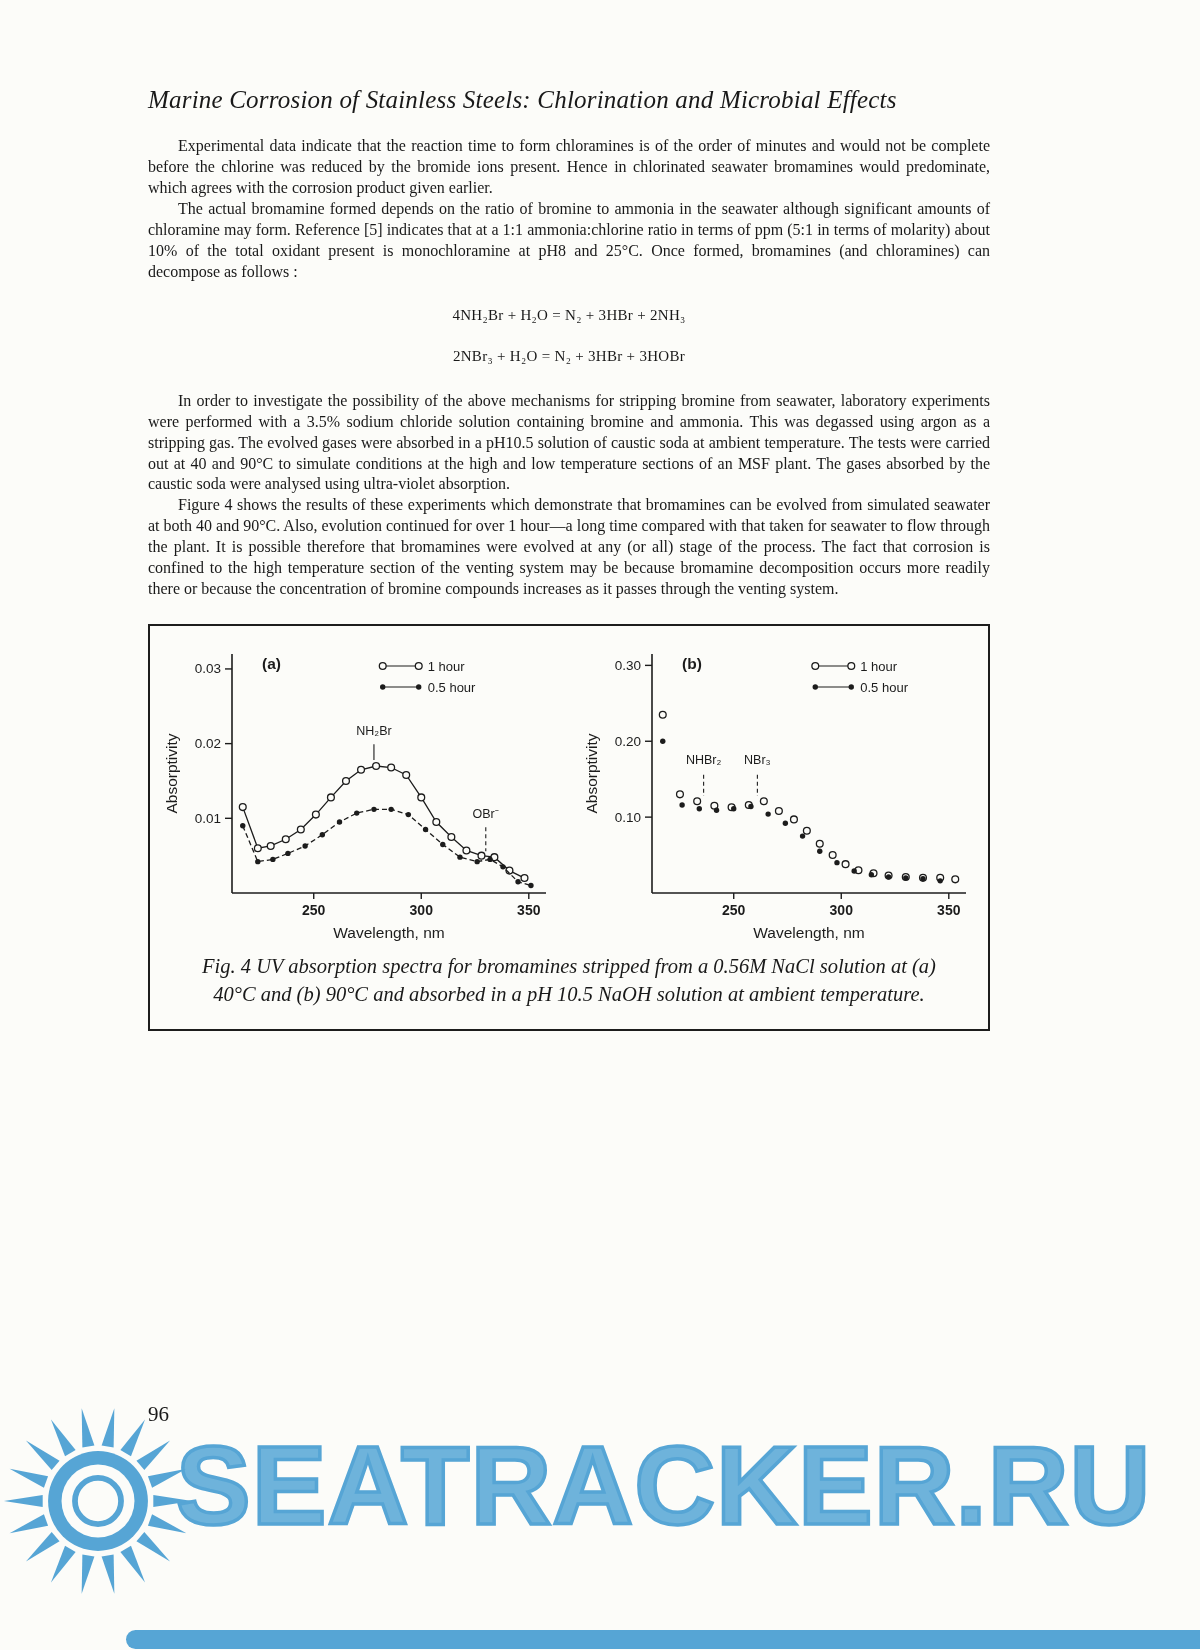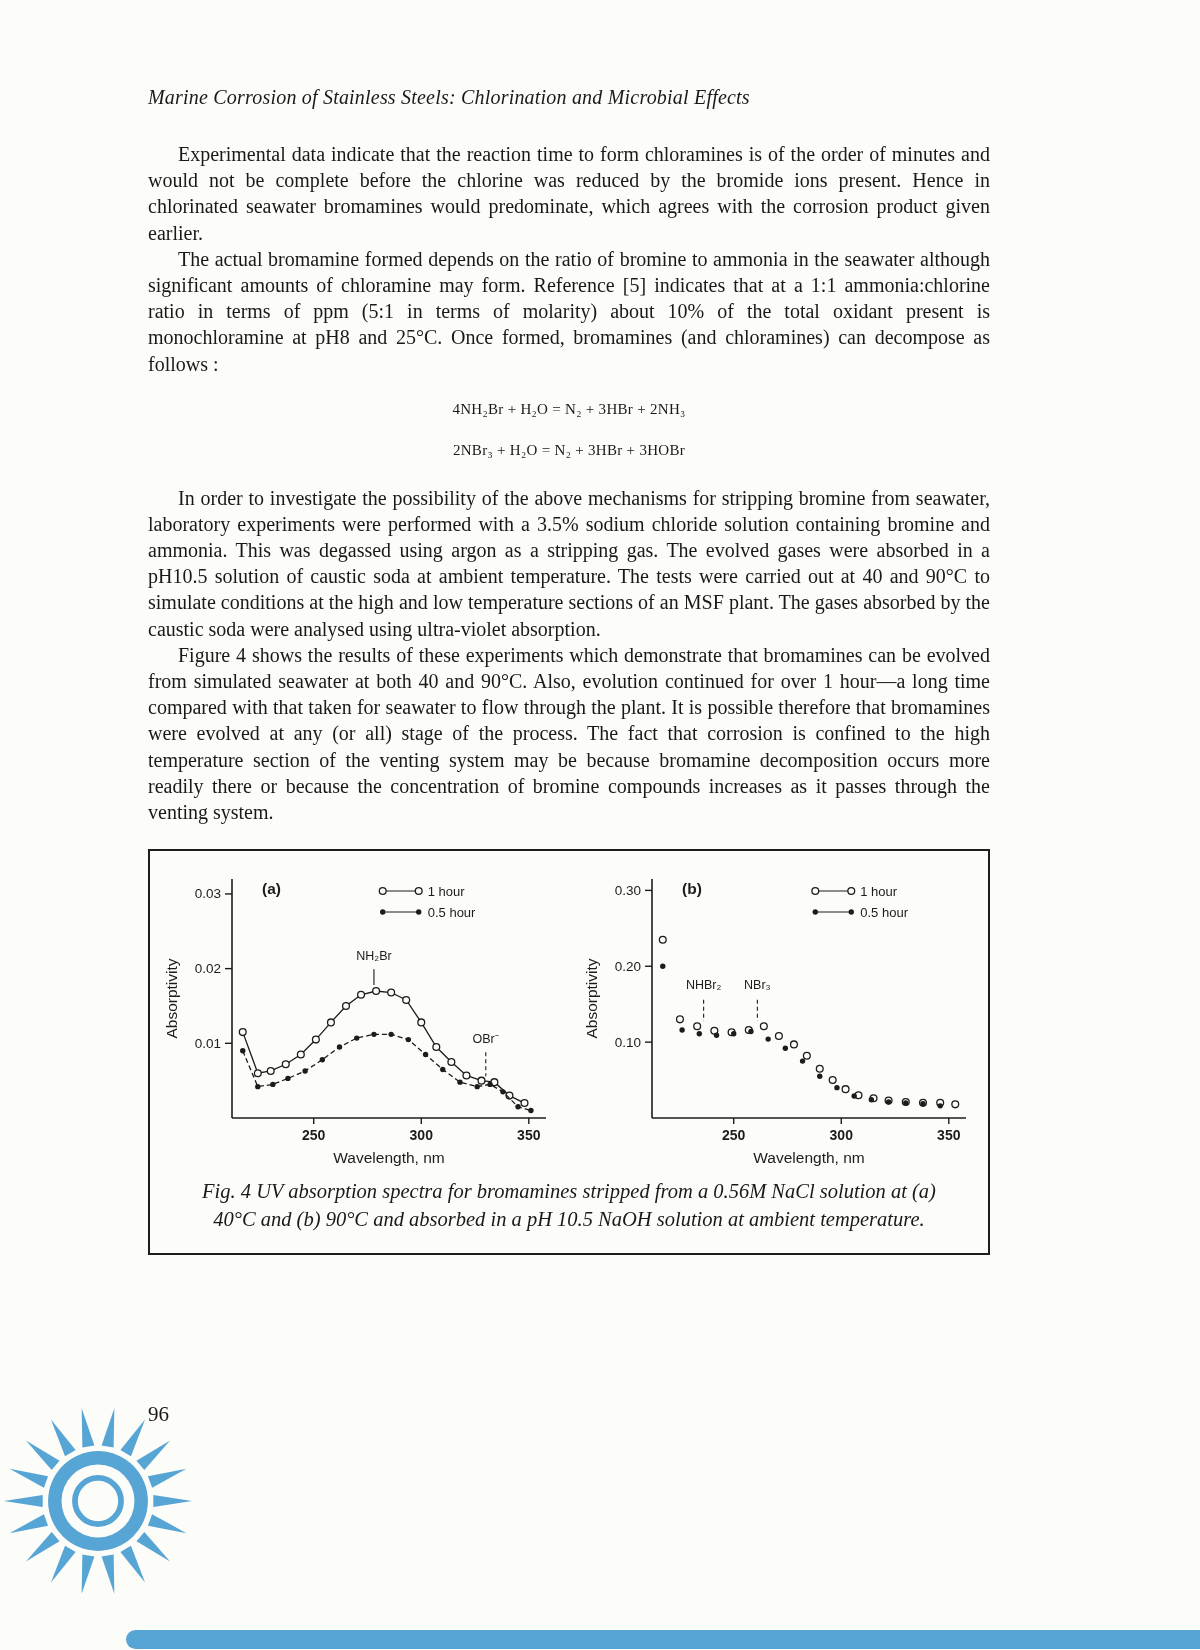--- a/index.html
+++ b/index.html
@@ -5,22 +5,22 @@
 <style>
   * { margin:0; padding:0; box-sizing:border-box; }
   html,body { background:#e9e9e9; }
   .page {
     width:1200px; height:1650px; position:relative;
     background:#fcfcf9; color:#191919; overflow:hidden;
     font-family:"Liberation Serif", serif;
     margin:0 auto;
   }
   .content { position:absolute; left:148px; top:86px; width:842px; }
-  .running-header { font-style:italic; font-size:20px; margin-bottom:32px; letter-spacing:0.2px; }
-  .body-par { font-size:20px; line-height:1.31; text-align:justify; text-indent:30px; }
+  .running-header { font-style:italic; font-size:25px; margin-bottom:22px; letter-spacing:0.2px; }
+  .body-par { font-size:16px; line-height:1.31; text-align:justify; text-indent:30px; }
   .equations-block { margin:24px 0 26px; }
   .equation { text-align:center; font-size:15px; margin:24px 0; letter-spacing:0.3px; }
   .figure-box {
     border:2px solid #1d1d1d; margin-top:24px; padding:16px 6px 10px;
     background:#fcfcf9;
   }
   .charts-row { display:flex; justify-content:space-between; align-items:flex-start; }
   svg text { font-family:"Liberation Sans", sans-serif; }
   .figure-caption {
     font-style:italic; font-size:20.5px; line-height:1.35;
@@ -227,14 +227,15 @@
       <polygon points="41.491239294320415,1.7444201024018042 48.129843843889454,21.060364274031336 41.85943358082597,22.16600678352069" fill="#56a5d5"></polygon>
       <polygon points="58.50876070567957,1.7444201024018042 58.14056641917402,22.16600678352069 51.87015615611053,21.060364274031336" fill="#56a5d5"></polygon>
       <polygon points="74.5,7.56475521456251 67.16941654234135,26.628839660907392 61.65531029840287,23.44526893662931" fill="#56a5d5"></polygon>
       <polygon points="87.53617771282991,18.503407125359562 74.1273816369013,33.91057939678007 70.0346620046478,29.033066071561112" fill="#56a5d5"></polygon>
       <polygon points="96.0449384185095,33.241012977042196 78.17522842382184,43.132940711959556 75.99753779301184,37.149784877251236" fill="#56a5d5"></polygon>
       <circle cx="50" cy="50" r="26" fill="#56a5d5"></circle>
       <circle cx="50" cy="50" r="19" fill="#fcfcf9"></circle>
       <circle cx="50" cy="50" r="12" fill="none" stroke="#56a5d5" stroke-width="3"></circle>
     </svg>
 
+  <div class="watermark">SEATRACKER.RU</div>
   <div class="bottom-bar"></div>
 </div>
 
 </body></html>

